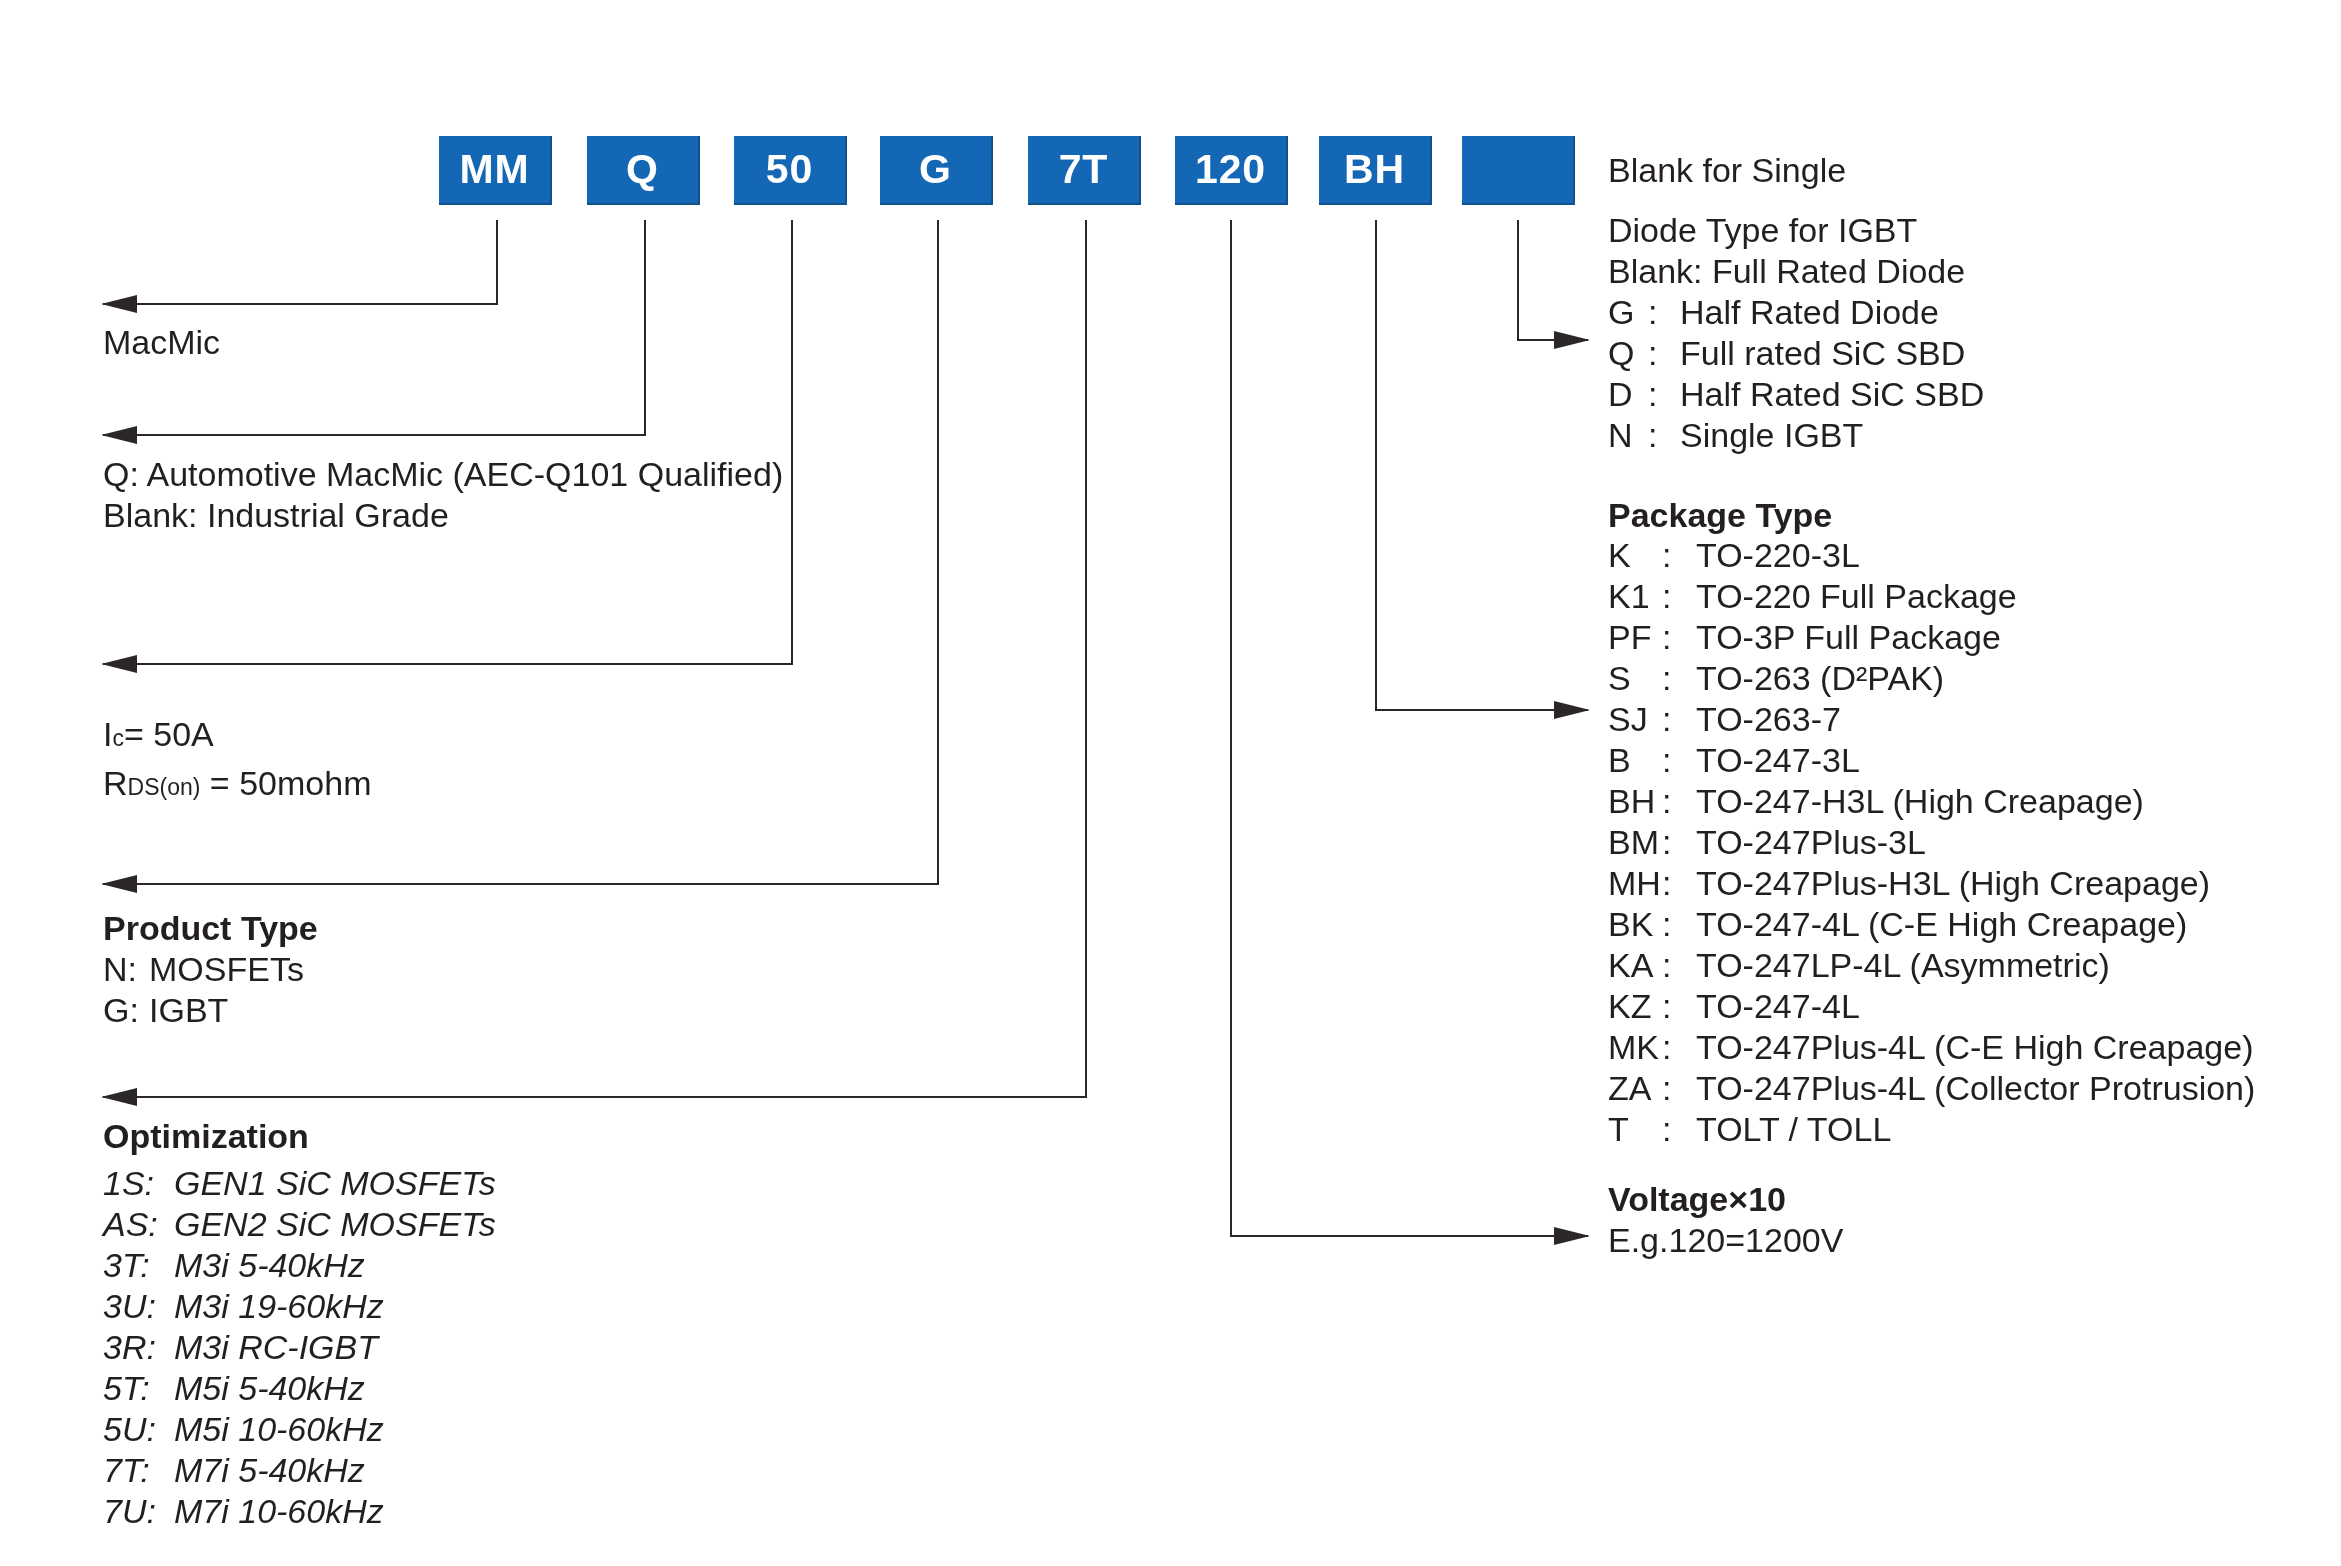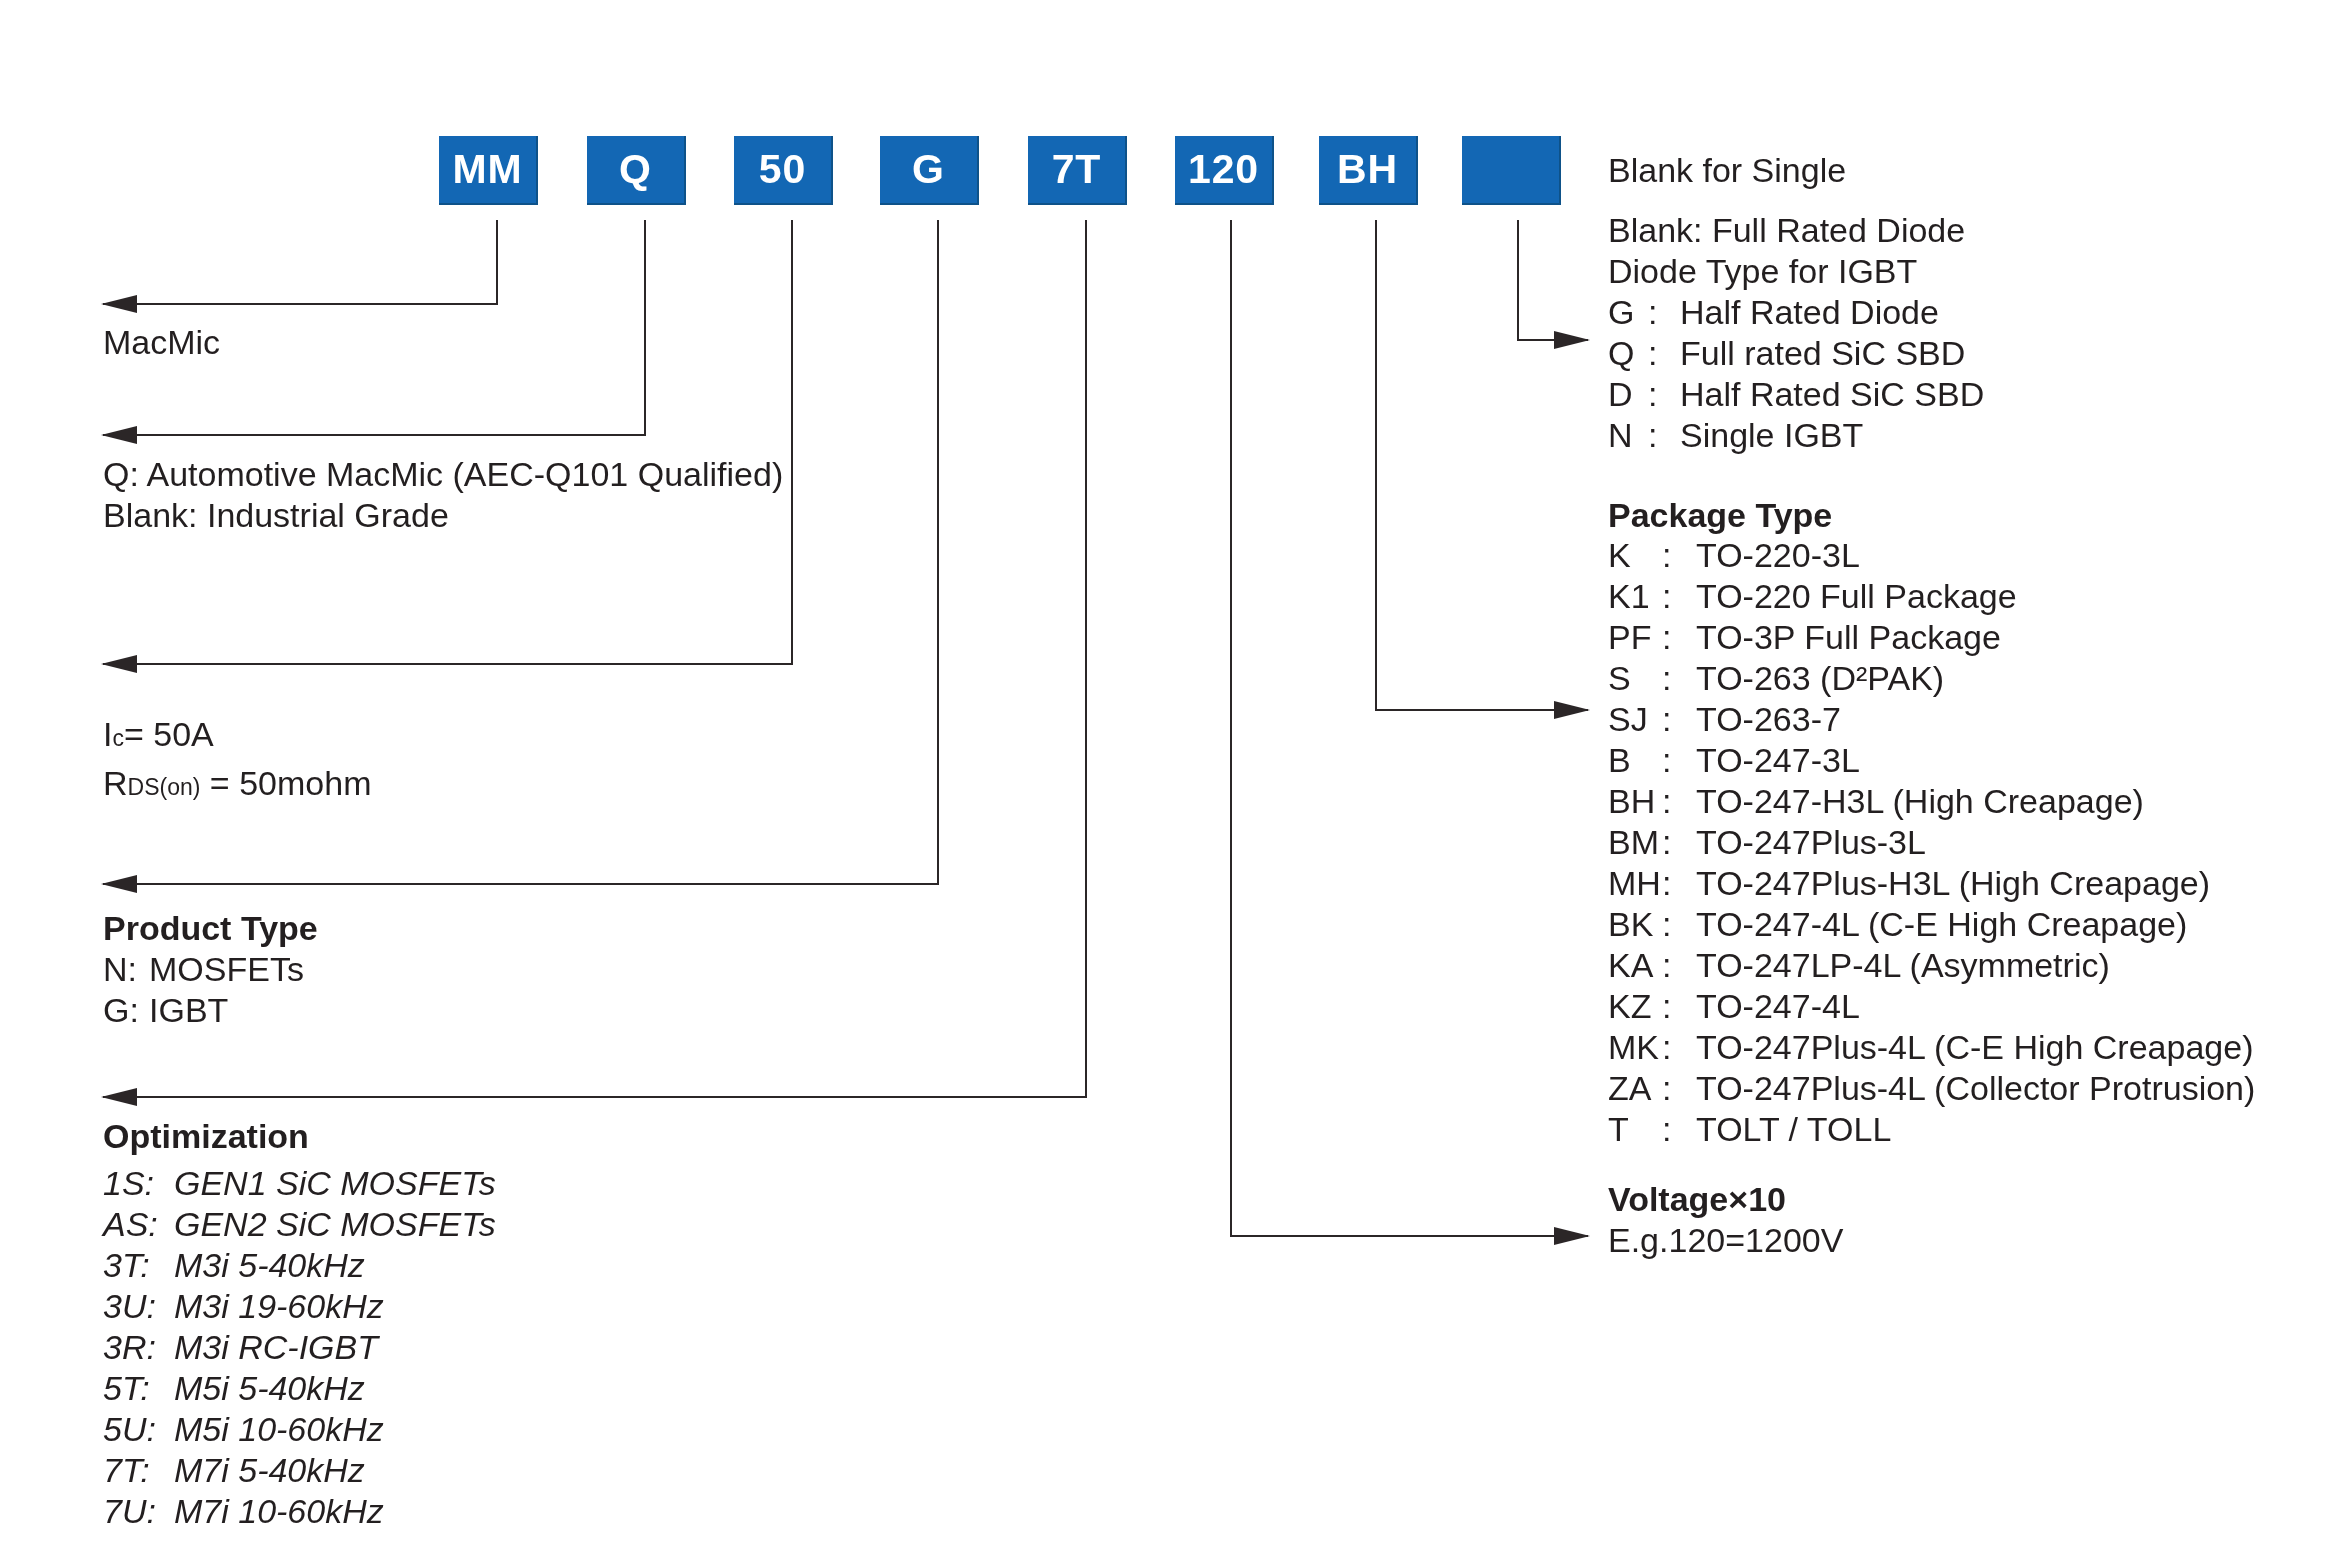--- a/index.html
+++ b/index.html
@@ -1,21 +1,21 @@
 <!DOCTYPE html>
 <html style="font-size:14.3px"><head>
 <meta charset="utf-8">
 <style>
   html,body{margin:0;padding:0;background:#ffffff;}
   body{font-family:"Liberation Sans","DejaVu Sans",sans-serif;color:#231f20;}
   .canvas{position:relative;width:2342px;height:1566px;background:#ffffff;overflow:hidden;}
 
   
   .pn-box{
-    position:absolute;top:136px;width:99px;height:69px;
+    position:absolute;top:136px;width:113px;height:69px;
     background:#1367b4;border-right:2.7px solid #0e5289;border-bottom:2.7px solid #0e5289;
     box-sizing:border-box;color:#ffffff;font-weight:bold;font-size:41px;
     display:flex;align-items:center;justify-content:center;letter-spacing:0.9px;
   }
 
   
   .conn{position:absolute;border:0 solid #2b2627;}
   .conn-left{border-right-width:2.7px;border-bottom-width:2.7px;}
   .conn-right{border-left-width:2.7px;border-bottom-width:2.7px;}
   .arrow{position:absolute;width:0;height:0;bottom:-9.8px;}
@@ -137,22 +137,22 @@
       </div>
     <div class="row opt-row">
         <span class="k">7U:</span>
         <span>M7i 10-60kHz</span>
       </div>
   </div>
 
   <div class="tblock" style="left:1608px;top:150px;">Blank for Single</div>
 
   <div class="tblock" style="left:1608px;top:210px;">
+    <div>Diode Type for IGBT</div>
     <div>Blank: Full Rated Diode</div>
-    <div>Diode Type for IGBT</div>
     <div class="row diode-row">
         <span class="k">G</span>
         <span class="s">:</span>
         <span>Half Rated Diode</span>
       </div>
     <div class="row diode-row">
         <span class="k">Q</span>
         <span class="s">:</span>
         <span>Full rated SiC SBD</span>
       </div>

